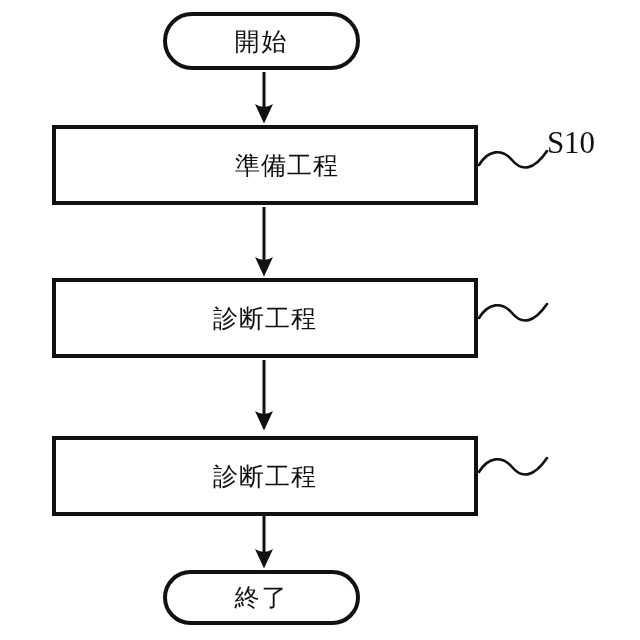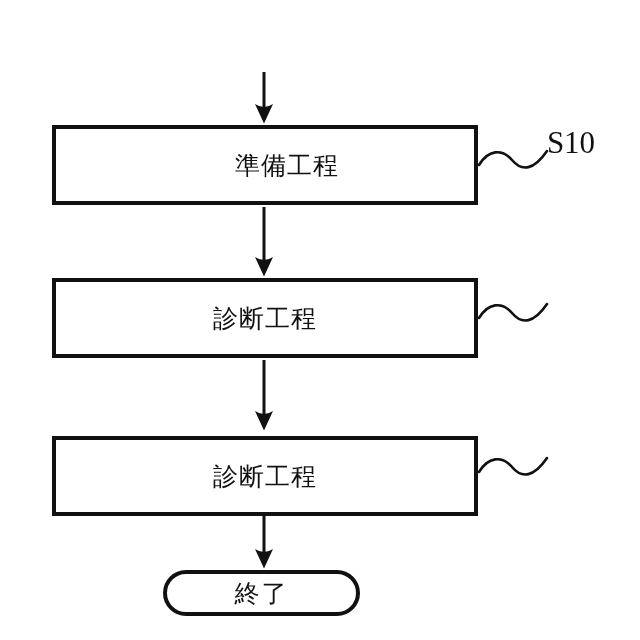--- a/index.html
+++ b/index.html
@@ -30,21 +30,21 @@
     height: 58px;
     border: 4px solid #111111;
     border-radius: 31px;
     background: #ffffff;
     box-sizing: border-box;
     display: flex;
     align-items: center;
     justify-content: center;
   }
   .terminal.start { top: 12px; }
-  .terminal.end   { top: 570px; height: 46px; }
+  .terminal.end   { top: 570px; height: 55px; }
   .terminal span {
     font-size: 25px;
     font-weight: 500;
     letter-spacing: 2px;
     line-height: 1;
   }
   .process-box {
     position: absolute;
     left: 52px;
     width: 426px;
@@ -106,20 +106,23 @@
     <g>
       <line x1="264" y1="515" x2="264" y2="555" stroke="#111111" stroke-width="3"></line>
       <path d="M 255,549 Q 264,555 273,549 L 264,568.5 Z" fill="#111111"></path>
     </g>
 
     <path d="M 479,165 C 488,150 502,148 512,160 C 522,172 534,170 547,151" fill="none" stroke="#111111" stroke-width="2.6" stroke-linecap="round"></path>
     <path d="M 479,318 C 488,303 502,301 512,313 C 522,325 534,323 547,304" fill="none" stroke="#111111" stroke-width="2.6" stroke-linecap="round"></path>
     <path d="M 479,472 C 488,457 502,455 512,467 C 522,479 534,477 547,458" fill="none" stroke="#111111" stroke-width="2.6" stroke-linecap="round"></path>
   </svg>
 
+  <div class="terminal start">
+    <span>開始</span>
+  </div>
 
   <div class="process-box box1">
     <span>準備工程</span>
   </div>
   <div class="process-box box2">
     <span>診断工程</span>
   </div>
   <div class="process-box box3">
     <span>診断工程</span>
   </div>

